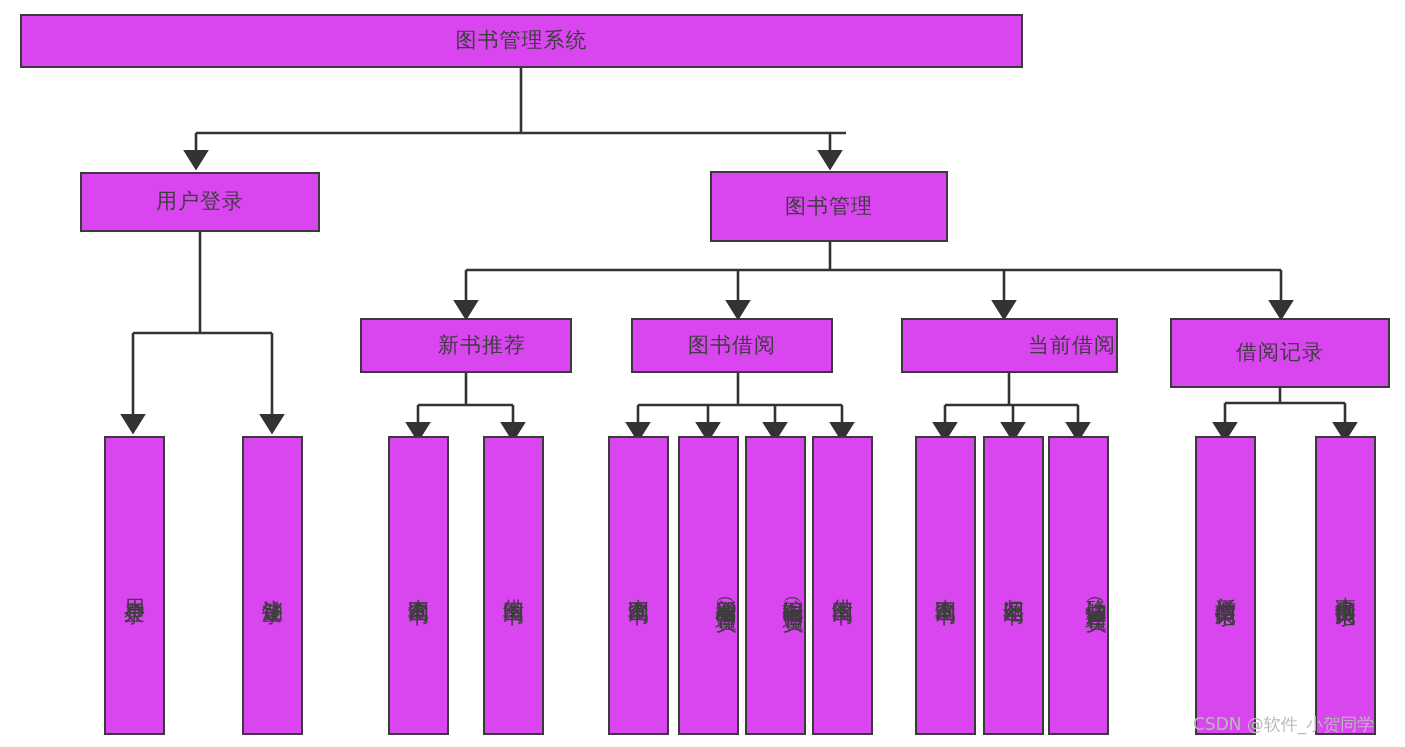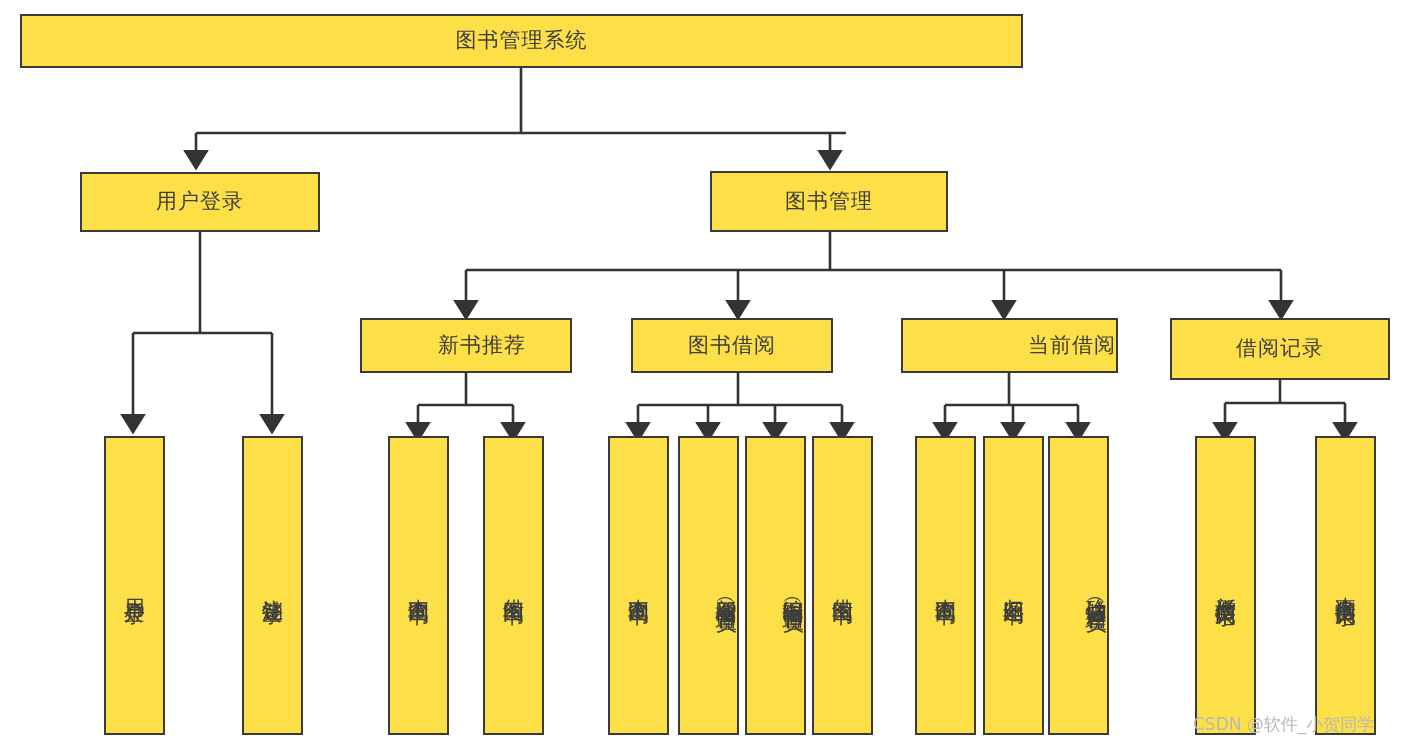--- a/index.html
+++ b/index.html
@@ -22,21 +22,21 @@
     position: absolute;
     left: 0;
     top: 0;
     width: 1405px;
     height: 747px;
   }
   .node {
     position: absolute;
     box-sizing: border-box;
     border: 2px solid #3a3a3a;
-    background: #fde047;
+    background: #d946ef;
     display: flex;
     align-items: center;
     justify-content: center;
     color: #3d3d3d;
     z-index: 2;
   }
   .node-h {
     font-size: 21px;
     letter-spacing: 1px;
     line-height: 1.1;
@@ -126,37 +126,37 @@
   </svg>
 
   <div class="node node-h node-root" style="left:20px; top:14px; width:1003px; height:54px;">
     <span>图书管理系统</span>
   </div>
 
   <div class="node node-h" style="left:80px; top:172px; width:240px; height:60px;">
     <span>用户登录</span>
   </div>
 
-  <div class="node node-h" style="left:710px; top:171px; width:238px; height:61px;">
+  <div class="node node-h" style="left:710px; top:171px; width:238px; height:71px;">
     <span>图书管理</span>
   </div>
 
   <div class="node node-h" style="left:360px; top:318px; width:212px; height:55px;padding-left:32px;">
     <span>新书推荐</span>
   </div>
 
   <div class="node node-h" style="left:631px; top:318px; width:202px; height:55px;">
     <span>图书借阅</span>
   </div>
 
   <div class="node node-h" style="left:901px; top:318px; width:217px; height:55px;justify-content:flex-end;">
     <span>当前借阅</span>
   </div>
 
-  <div class="node node-h" style="left:1170px; top:318px; width:220px; height:62px;">
+  <div class="node node-h" style="left:1170px; top:318px; width:220px; height:70px;">
     <span>借阅记录</span>
   </div>
 
   <div class="node node-v center-v" style="left:104px; top:436px; width:61px; height:299px;">
     <span>用户登录</span>
   </div>
 
   <div class="node node-v center-v" style="left:242px; top:436px; width:61px; height:299px;">
     <span>注销登录</span>
   </div>

